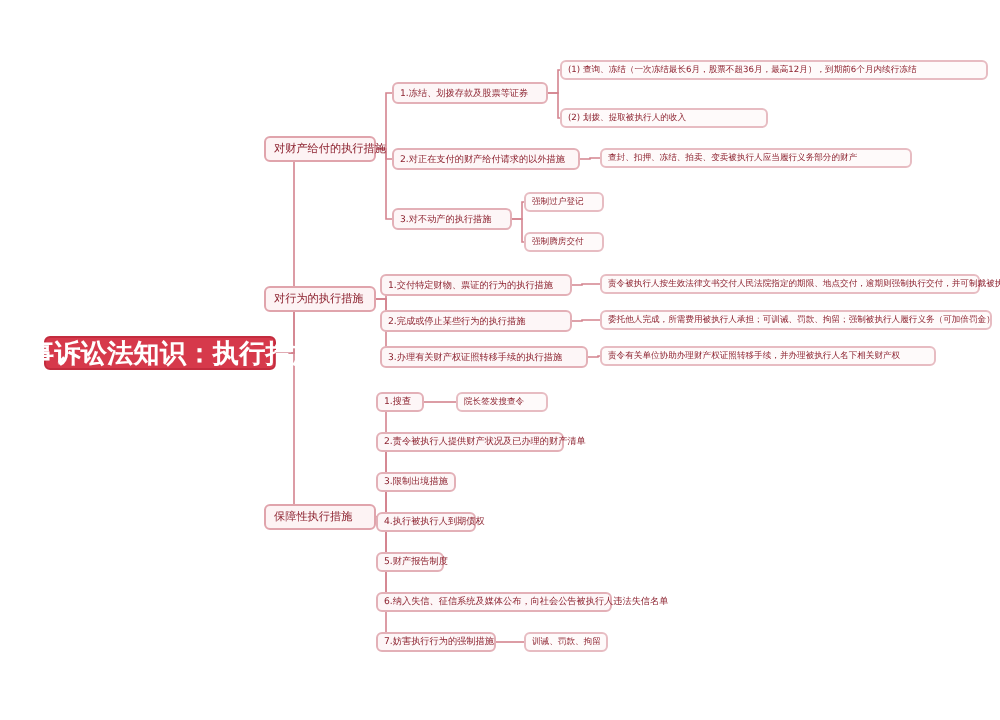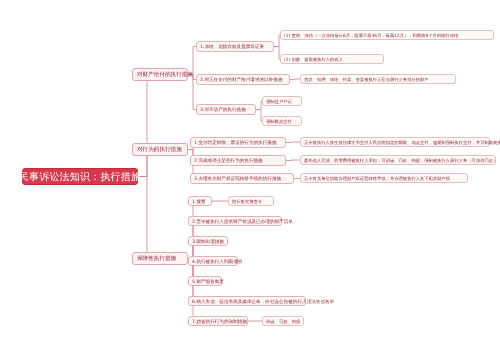--- a/index.html
+++ b/index.html
@@ -34,26 +34,26 @@
     display: flex;
     align-items: center;
     white-space: nowrap;
   }
   
   .root {
     background: #d6394b;
     border: 1px solid #c32c3e;
     border-radius: 3px;
     color: #ffffff;
-    font-size: 10px;
+    font-size: 13px;
     letter-spacing: 0.2px;
     padding: 0 5px;
     height: 17px;
     justify-content: center;
-    font-weight: normal;
+    font-weight: bold;
   }
   
   .lvl1 {
     background: #fdf3f4;
     border: 1px solid #e0a4ac;
     border-radius: 3px;
     color: #8d2330;
     font-size: 5.6px;
     padding: 0 4px;
     height: 13px;

